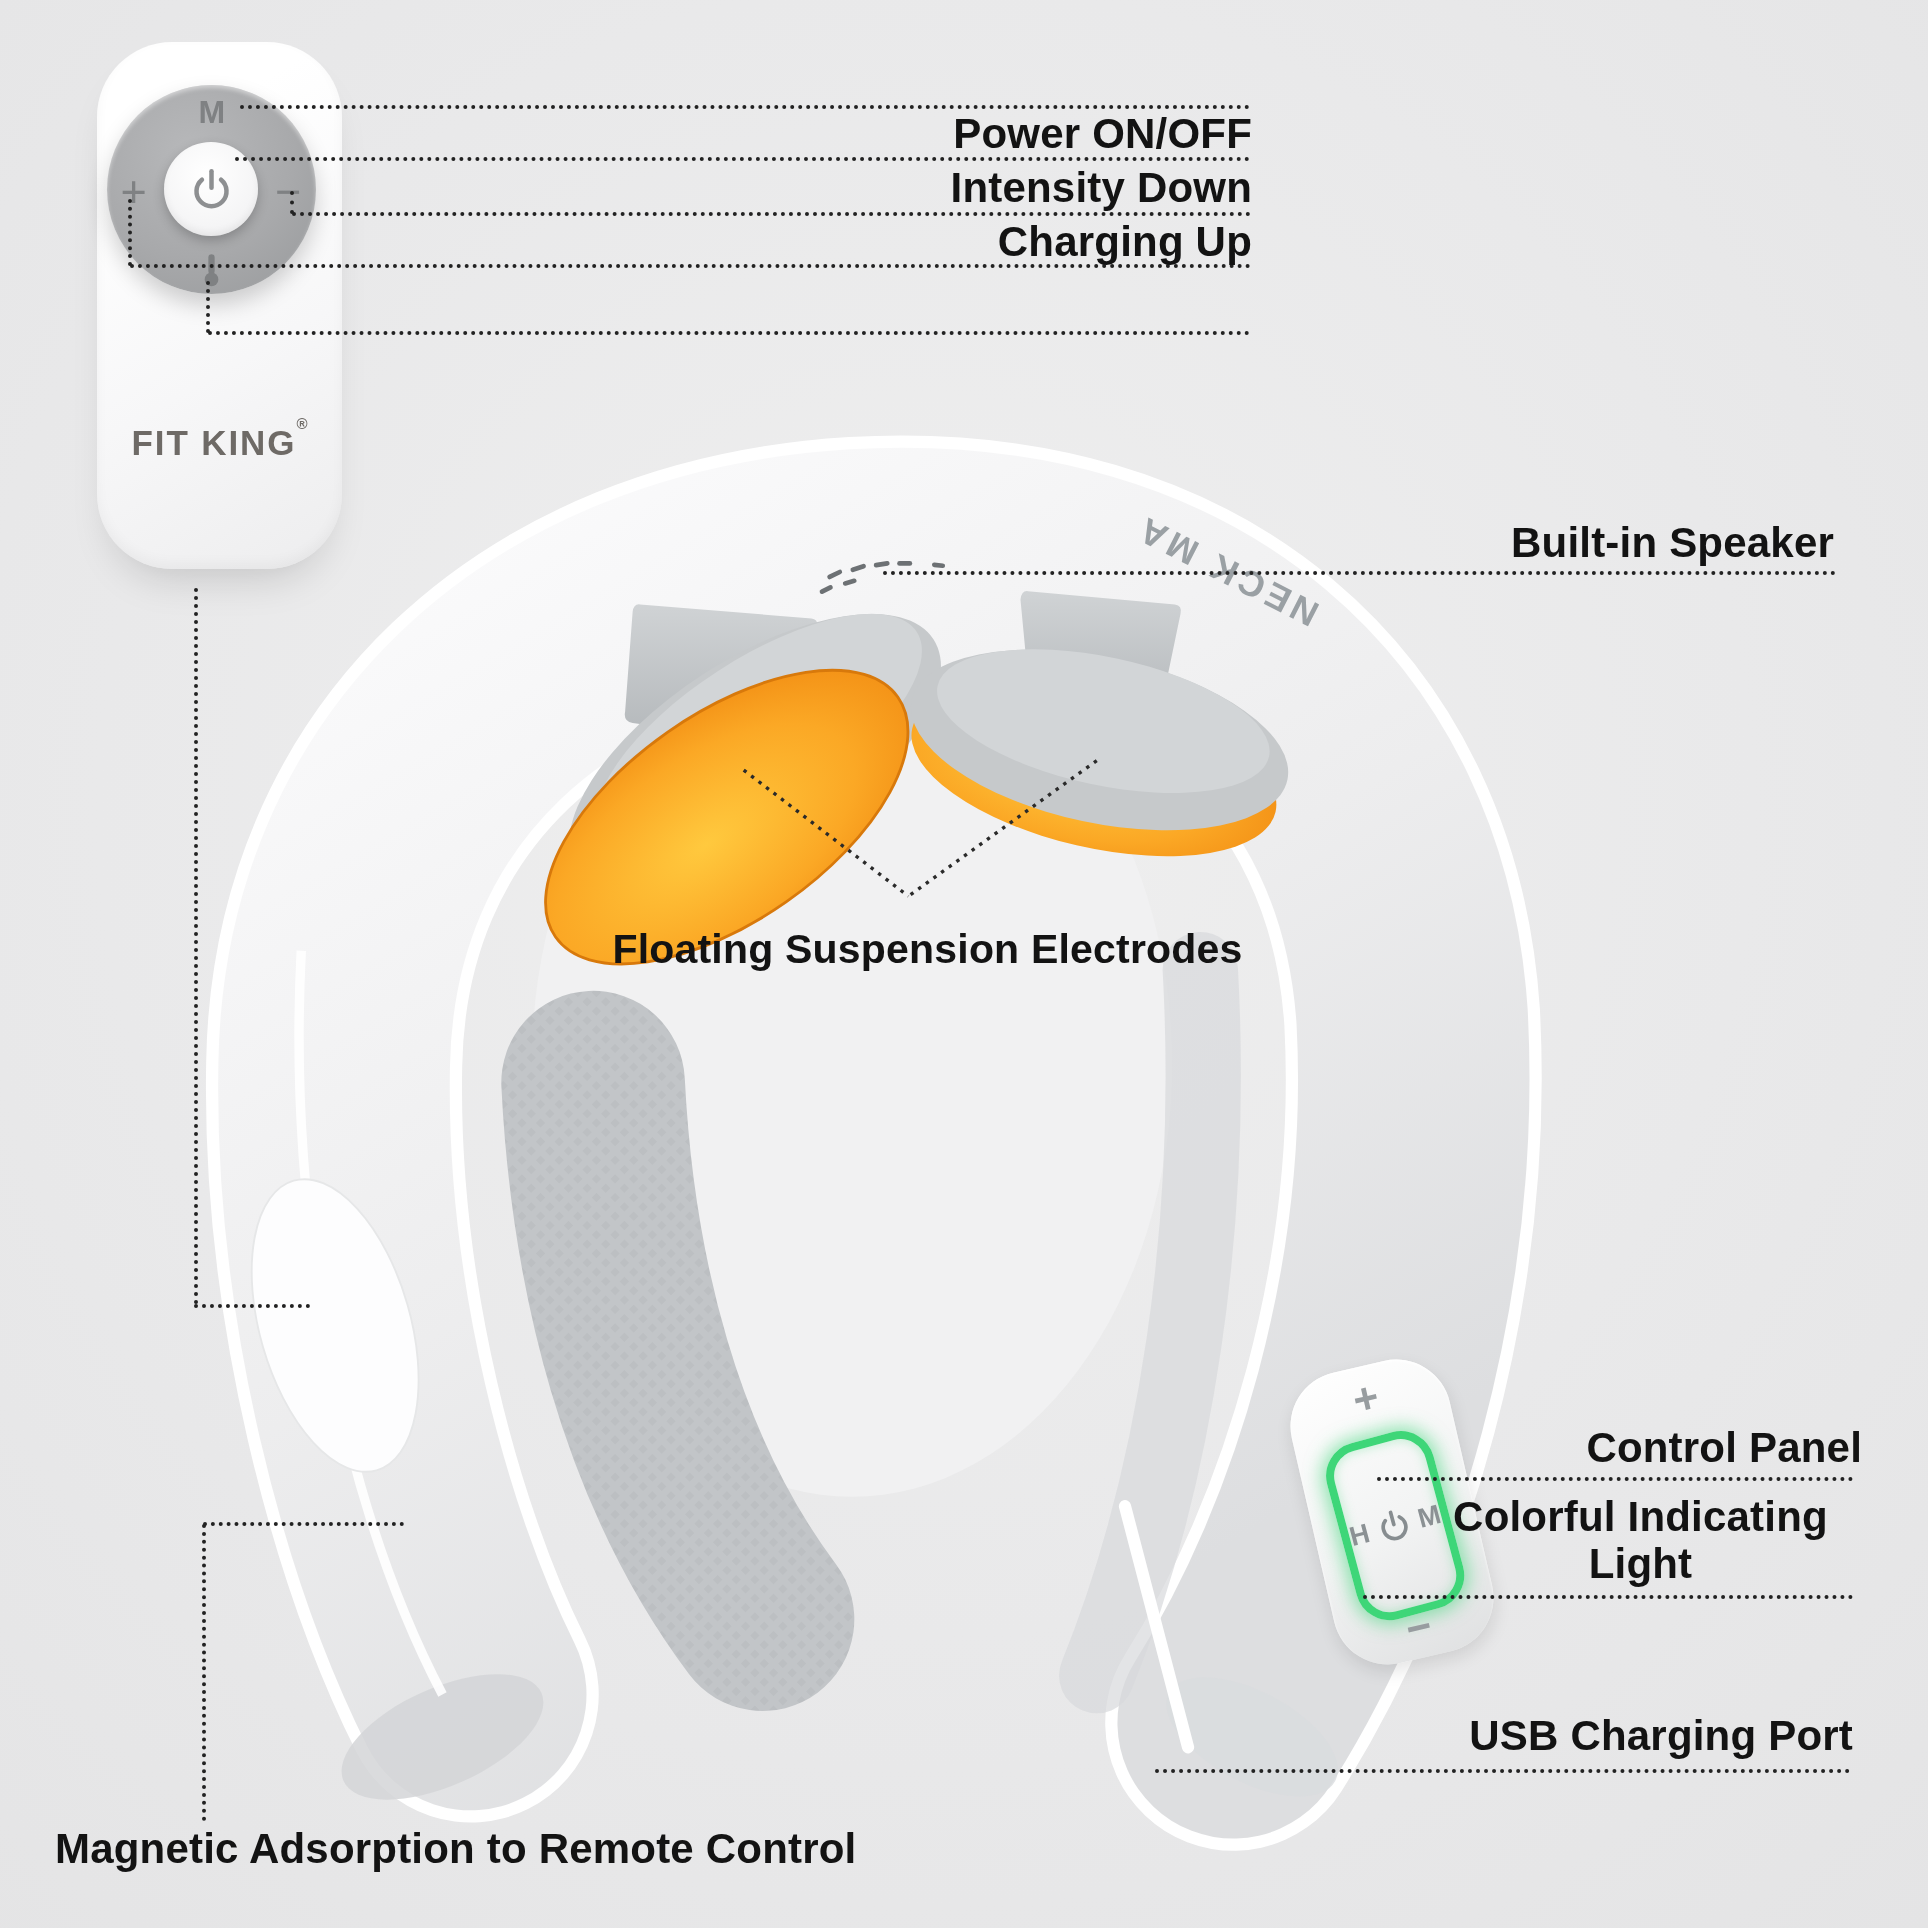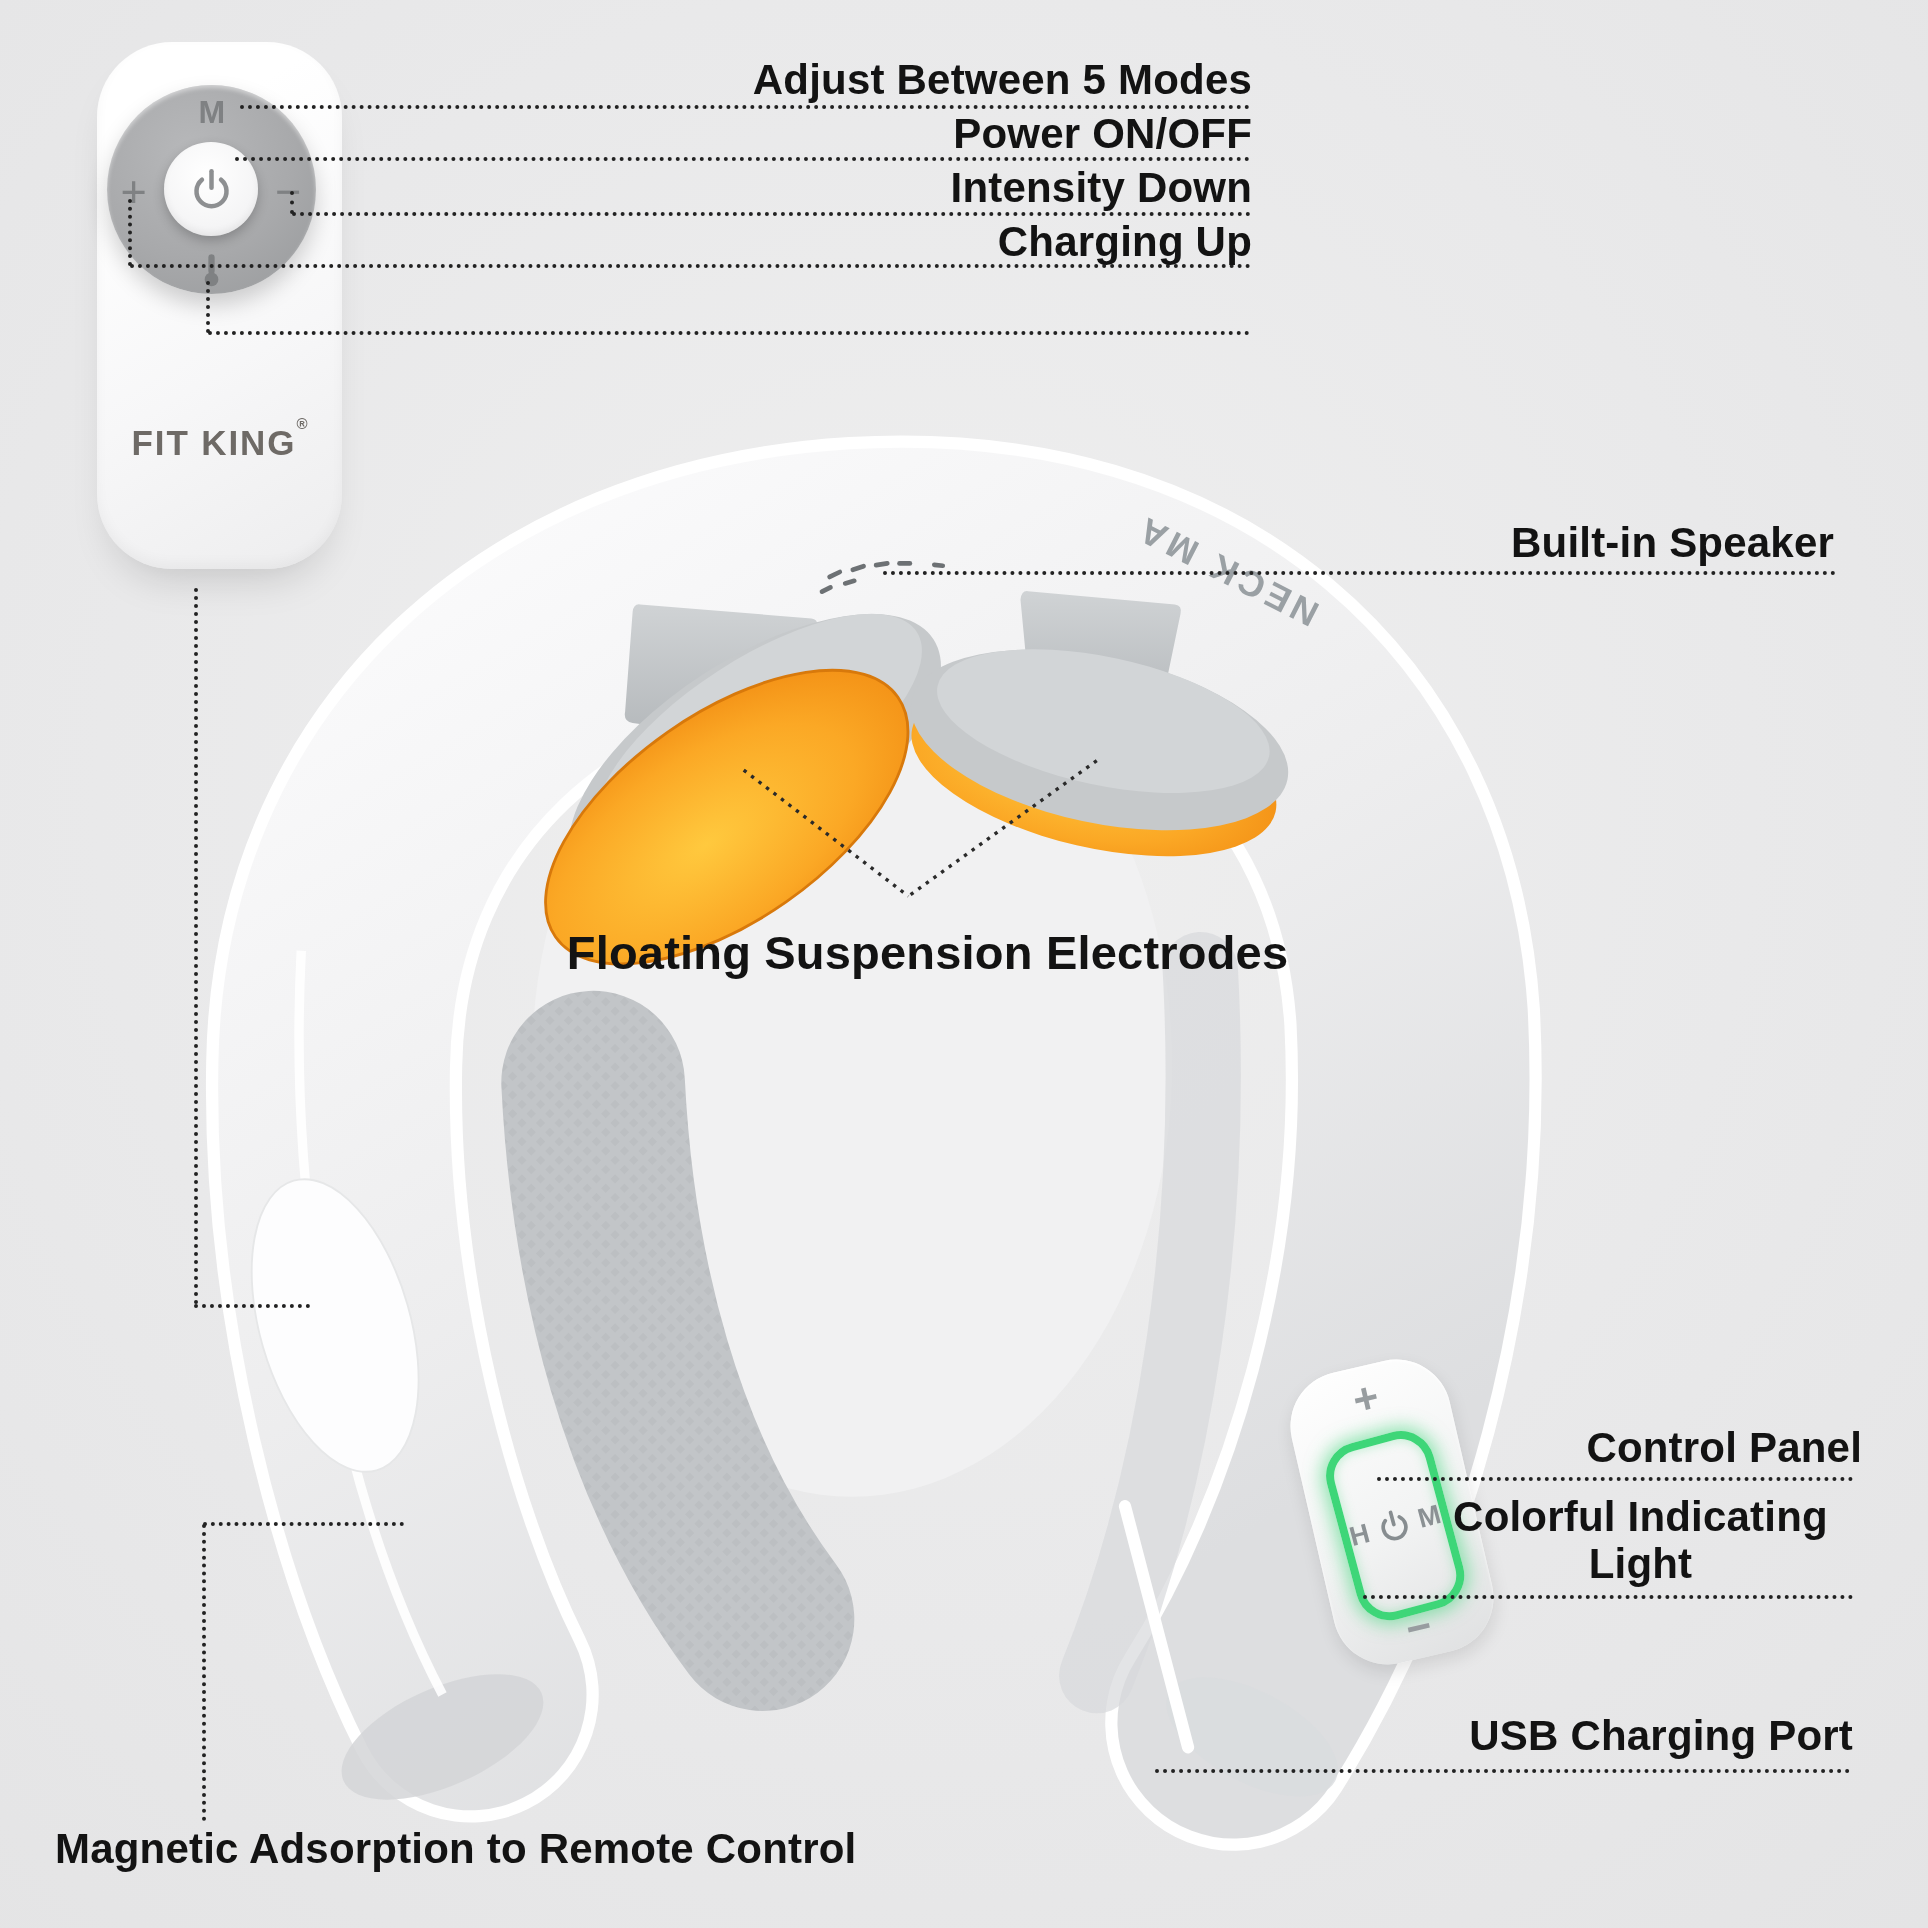--- a/index.html
+++ b/index.html
@@ -10,21 +10,21 @@
   }
   svg.device{position:absolute;left:0;top:0;z-index:1;}
 
   
   .callout{
     position:absolute;z-index:5;color:#131313;font-weight:700;
     font-size:42px;line-height:1.12;white-space:nowrap;text-align:right;
     letter-spacing:0.2px;
   }
   .callout.center{text-align:center;}
-  .callout.big{font-size:47px;}
+  .callout.big{font-size:41px;}
   .callout.wrap{white-space:normal;text-align:center;}
 
   
   .lead{position:absolute;z-index:4;}
   .lead.h{border-top:4.7px dotted #222;height:0;}
   .lead.v{border-left:4.7px dotted #222;width:0;}
 
   
   .remote{
     position:absolute;left:97px;top:42px;width:245px;height:527px;z-index:2;
@@ -207,21 +207,20 @@
 
   <div class="lead h" style="top:1477px;left:1377px;width:476px"></div>
   <div class="lead h" style="top:1595px;left:1363px;width:490px"></div>
   <div class="lead h" style="top:1769px;left:1155px;width:695px"></div>
 
   <div class="lead v" style="top:588px;left:194px;height:717px"></div>
   <div class="lead h" style="top:1304px;left:194px;width:116px"></div>
   <div class="lead v" style="top:1524px;left:202px;height:297px"></div>
   <div class="lead h" style="top:1522px;left:203px;width:201px"></div>
 
-  <div class="callout" style="top:56px;right:676px">Adjust Between 5 Modes</div>
   <div class="callout" style="top:110px;right:676px">Power ON/OFF</div>
   <div class="callout" style="top:164px;right:676px">Intensity Down</div>
   <div class="callout" style="top:218px;right:676px">Charging Up</div>
 
   <div class="callout" style="top:519px;right:94px">Built-in Speaker</div>
 
   <div class="callout big center" style="top:927px;left:565px;width:725px">Floating Suspension Electrodes</div>
 
   <div class="callout" style="top:1424px;right:66px">Control Panel</div>
   <div class="callout center wrap" style="top:1493px;right:66px;width:443px">Colorful Indicating Light</div>

